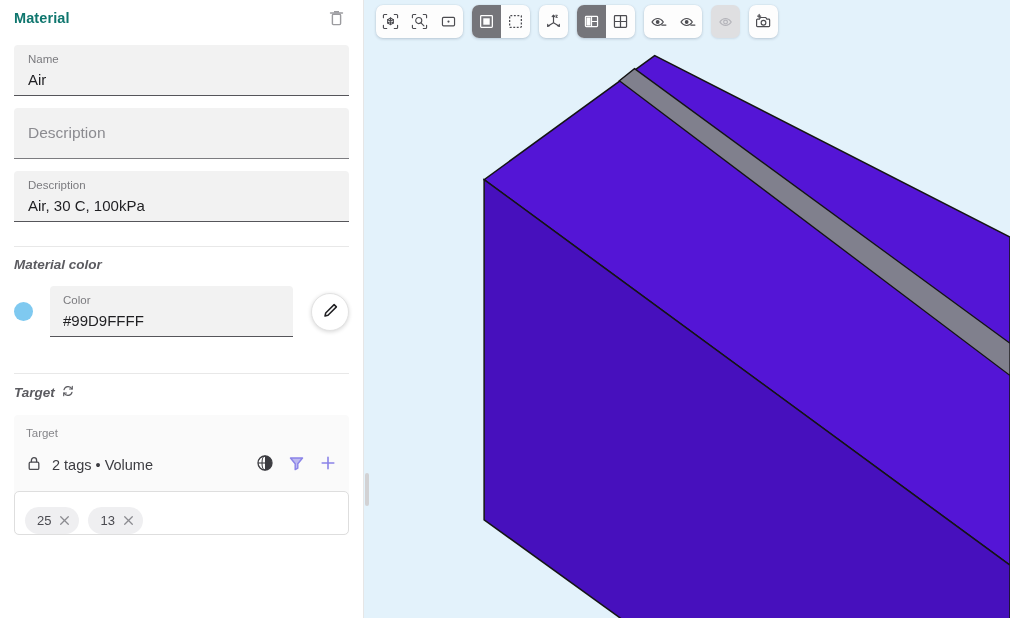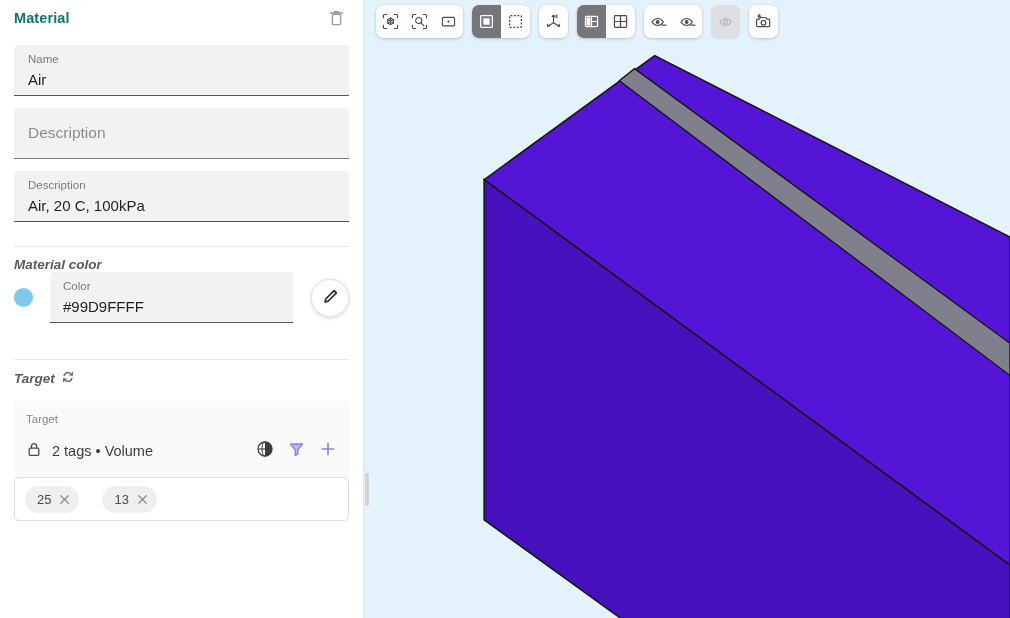--- a/index.html
+++ b/index.html
@@ -101,21 +101,21 @@
     align-items: center;
     gap: 6px;
     font-style: italic;
   }
 
   
   .color-row {
     display: flex;
     align-items: center;
     padding: 0 14px;
-    margin-top: 0;
+    margin-top: 14px;
     gap: 0;
   }
   .color-swatch {
     width: 19px; height: 19px;
     border-radius: 50%;
     background: #7fc9f0;
     flex: none;
     margin-right: 17px;
   }
   .color-field {
@@ -168,22 +168,22 @@
   }
   .target-row .spacer { flex: 1 1 auto; }
   .target-actions { display: flex; align-items: center; gap: 14px; }
   .chips-box {
     margin: 12px 0 0 0;
     border: 1px solid #dedede;
     border-radius: 5px;
     background: #ffffff;
     min-height: 44px;
     display: flex;
-    align-items: center;
-    gap: 23px;
+    align-items: flex-end;
+    gap: 9px;
     padding: 0 10px;
     position: relative;
     left: -12px;
     width: calc(100% + 24px);
   }
   .chip {
     display: inline-flex;
     align-items: center;
     gap: 8px;
     background: #efeff1;
@@ -285,21 +285,21 @@
 
     <div class="field-wrap">
       <div class="field placeholder-only">
         <div class="field-placeholder">Description</div>
       </div>
     </div>
 
     <div class="field-wrap">
       <div class="field">
         <div class="field-label">Description</div>
-        <div class="field-value">Air, 20 C, 100kPa</div>
+        <div class="field-value">Air, 30 C, 100kPa</div>
       </div>
     </div>
 
     <div class="divider"></div>
 
     <div class="section-title">
       <span>Material color</span>
     </div>
 
     <div class="color-row">

